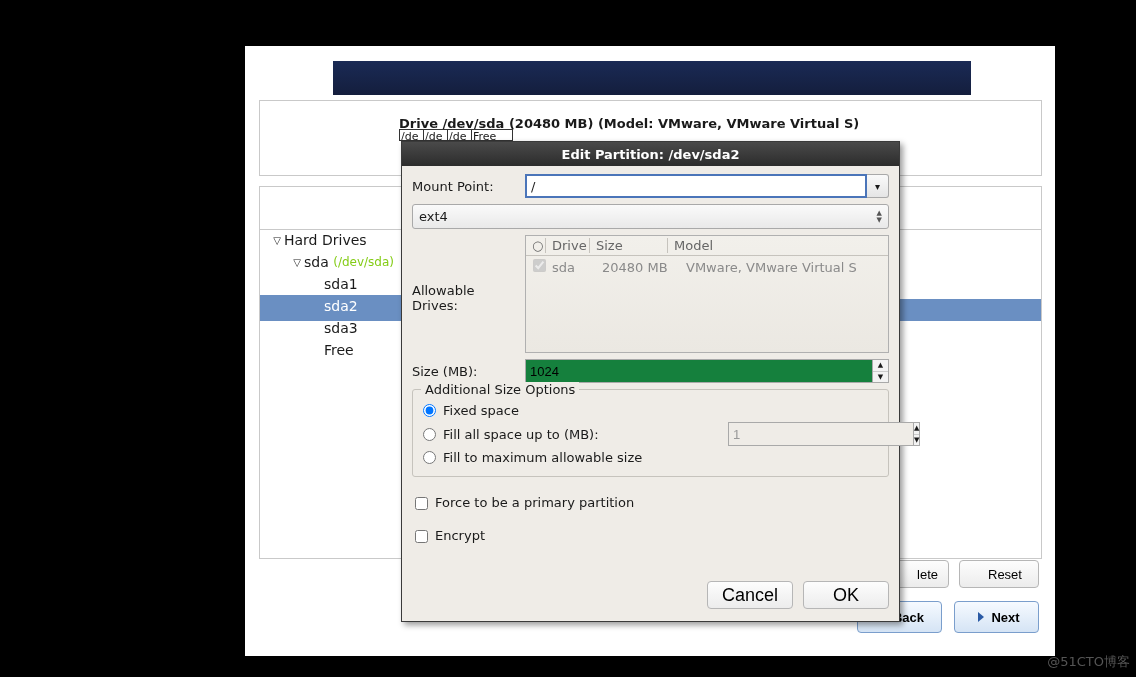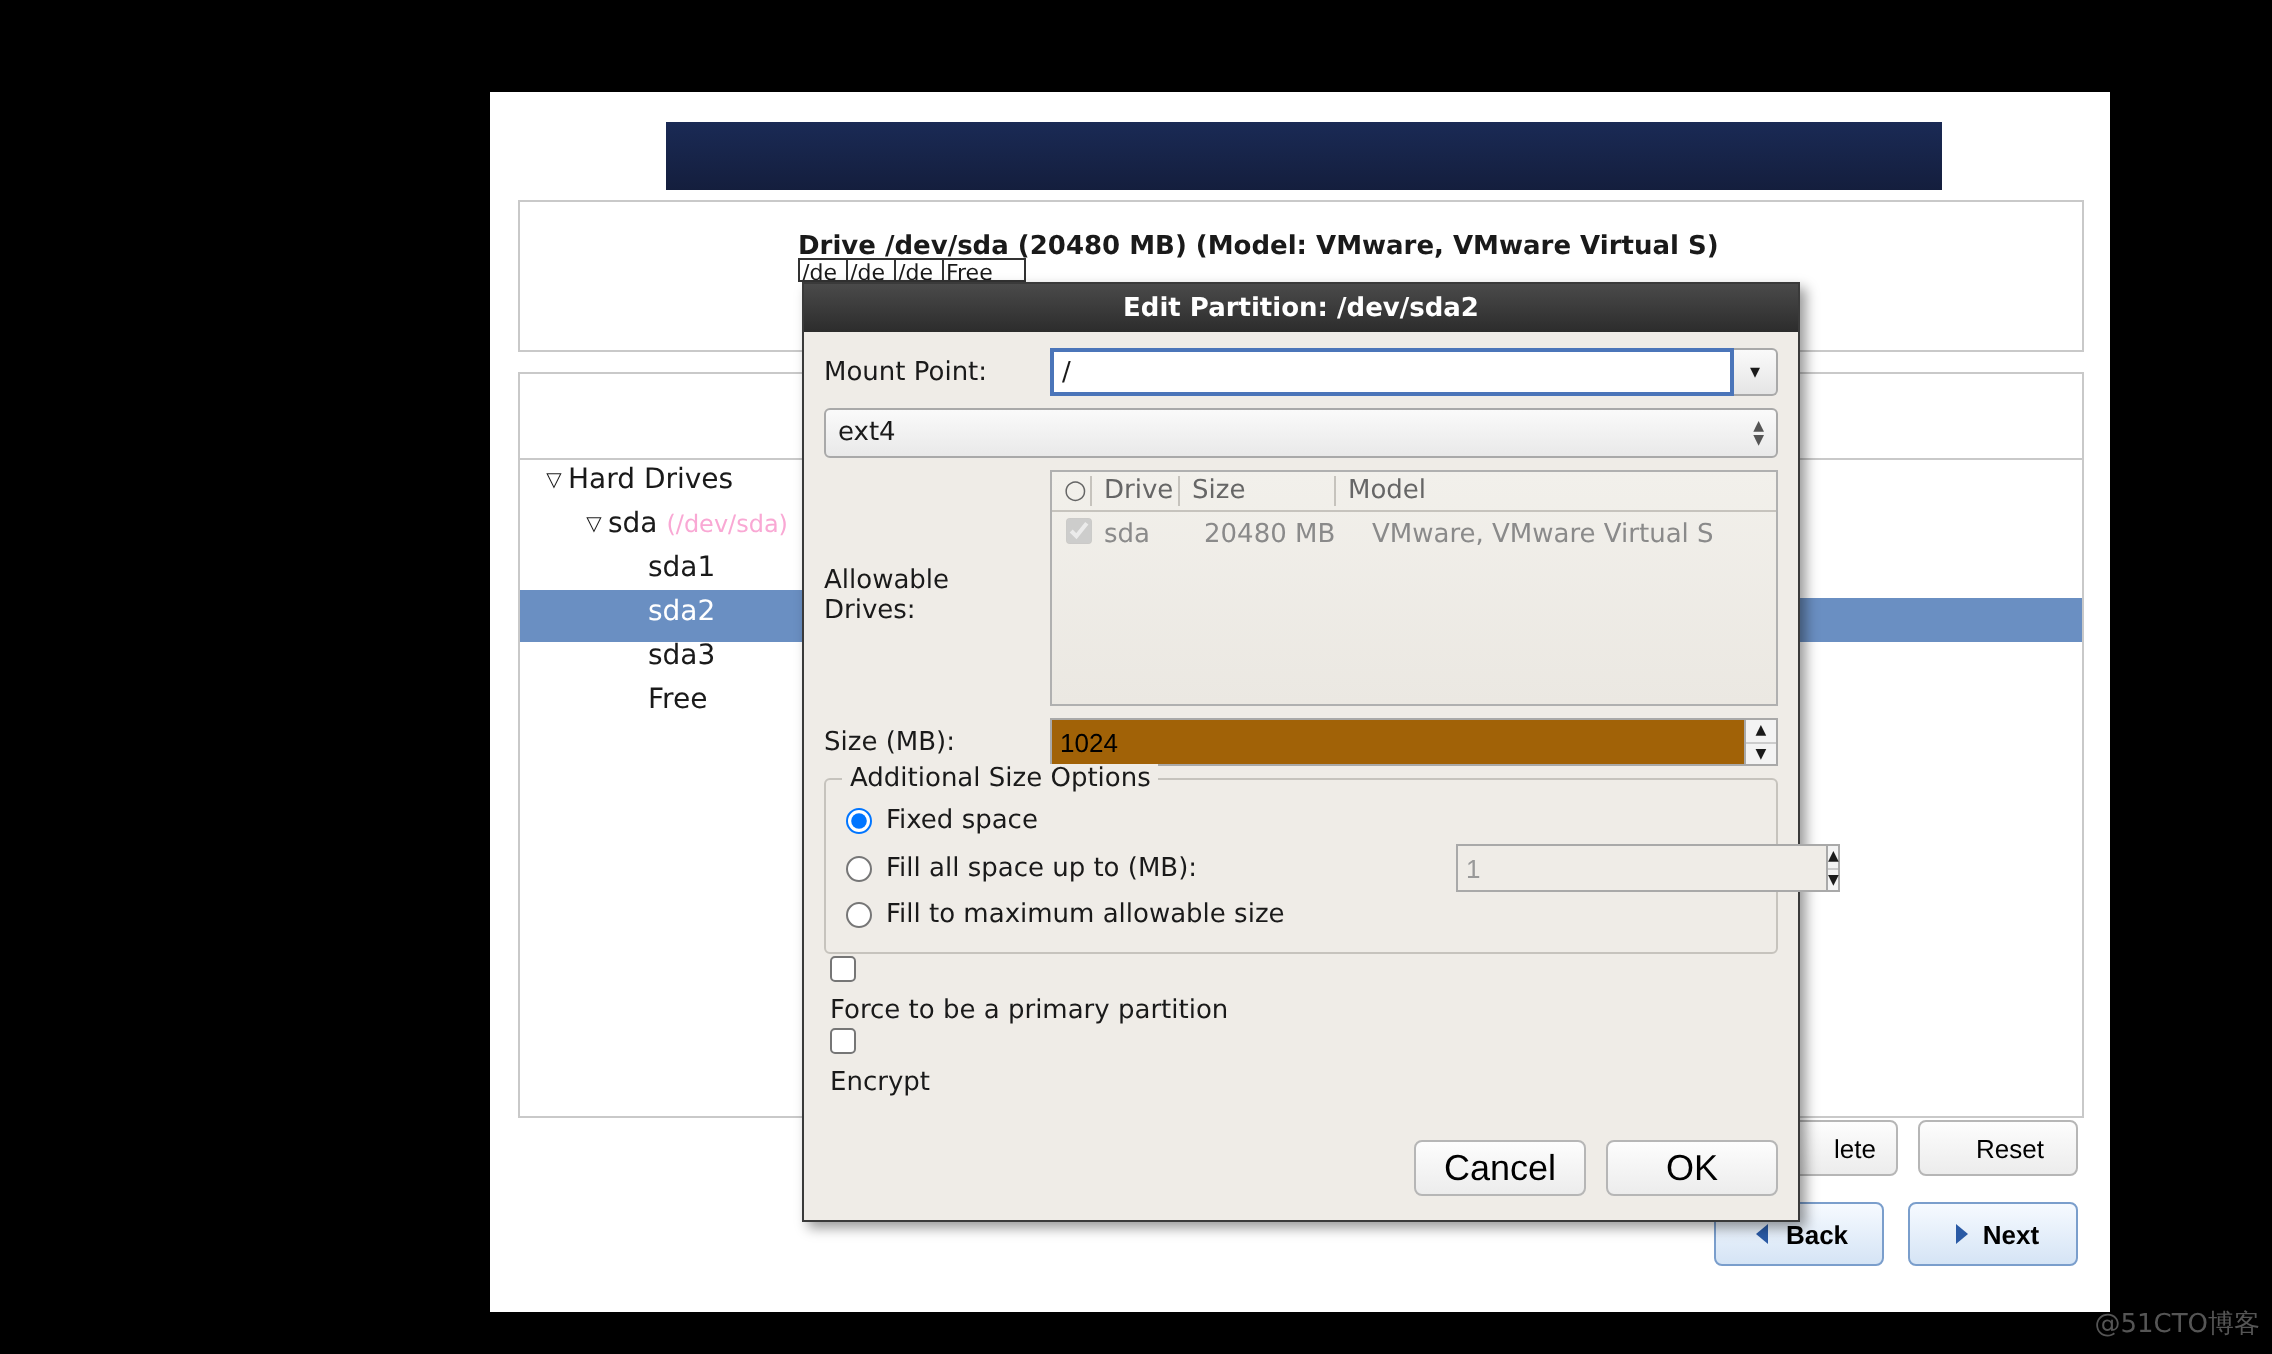--- a/index.html
+++ b/index.html
@@ -30,31 +30,31 @@
   .form-row { display:flex; align-items:center; margin-bottom:6px; }
   .form-lbl { width:113px; text-align:left; font-size:13px; padding-right:4px;}
   .text-input { flex:1; height:24px; border:2px solid #4b75b9; background:#fff; padding:0 4px; font-size:13px; display:flex; align-items:center;}
   .combo-btn { width:22px; height:24px; border:1px solid #a9a9a9; border-left:none; border-radius:0 3px 3px 0; background:linear-gradient(#fafafa,#e5e5e5); display:flex; align-items:center; justify-content:center; cursor:pointer;}
   .dropdown { flex:1; height:25px; border:1px solid #a9a9a9; border-radius:3px; background:linear-gradient(#fafafa,#e9e9e9); padding:0 6px; display:flex; align-items:center; justify-content:space-between; font-size:13px; cursor:pointer;}
   .updown { display:flex; flex-direction:column; font-size:7px; line-height:7px; color:#555;}
   .allowable-box { flex:1; height:118px; border:1px solid #b0b0b0; background:linear-gradient(#f2f0eb,#ebe8e2);}
   .allow-head { display:flex; height:20px; border-bottom:1px solid #c6c3bd; align-items:center; color:#666; font-size:13px;}
   .allow-head div { padding:0 6px; border-right:1px solid #c6c3bd; }
   .allow-row { display:flex; align-items:center; color:#8a8a8a; font-size:13px; padding:3px 0;}
-  .spin-input { flex:1; height:24px; border:1px solid #a9a9a9; background:#a16207; padding:0 4px; font-size:13px; }
+  .spin-input { flex:1; height:24px; border:1px solid #a9a9a9; background:#15803d; padding:0 4px; font-size:13px; }
   .spin-btns { width:16px; height:24px; border:1px solid #a9a9a9; border-left:none; display:flex; flex-direction:column; background:#f3f3f3;}
   .spin-btns div { flex:1; display:flex; align-items:center; justify-content:center; font-size:7px; cursor:pointer;}
   .spin-btns div:first-child { border-bottom:1px solid #ccc;}
   .fieldset { border:1px solid #c6c3bd; border-radius:3px; padding:9px 10px 7px 10px; margin-top:2px; position:relative;}
   .legend { position:absolute; top:-8px; left:8px; background:#efece7; padding:0 4px; font-size:13px;}
   .radio-row { display:flex; align-items:center; margin:4px 0; font-size:13px; gap:7px;}
   .radio-row label { cursor:pointer; }
   .disabled-spin { display:flex; width:150px; }
   .disabled-spin .spin-input { background:#efece7; color:#999; }
-  .check-row { display:flex; align-items:flex-start; margin:1px 0; font-size:13px; gap:7px; padding-left:3px;flex-direction:column;}
+  .check-row { display:flex; align-items:flex-end; margin:18px 0; font-size:13px; gap:7px; padding-left:3px;}
   .modal-footer { display:flex; justify-content:flex-end; gap:10px; padding:10px 10px 12px 10px;}
   .modal-btn { height:28px; width:86px; border:1px solid #b6b6b6; border-radius:4px; background:linear-gradient(#fdfdfd,#ececec); font-size:18px; cursor:pointer;}
   .watermark { position:absolute; right:6px; bottom:6px; color:#555; font-size:13px;margin-top:44px; }
   input[type=checkbox], input[type=radio] { cursor:pointer; }
 </style>
 </head>
 <body>
 
 <div class="installer-window"></div>
 <div class="top-banner"></div>
@@ -74,21 +74,21 @@
     </div>
 </div>
 
 <div class="full-sel-row"></div>
 
 <div style="position:absolute; left:260px; top:229px; width:250px;">
   <div class="tree-row tree-lbl">
       <span class="tri">▽</span>
       <span>Hard Drives</span>
     </div>
-  <div class="tree-row tree-lbl" style="padding-left:30px"><span class="tri">▽</span><span>sda</span>&nbsp;<span style="color:#f9a8d4;font-size:12px">(/dev/sda)</span></div>
+  <div class="tree-row tree-lbl" style="padding-left:30px"><span class="tri">▽</span><span>sda</span>&nbsp;<span style="color:#84cc16;font-size:12px">(/dev/sda)</span></div>
   <div class="tree-row tree-lbl" style="padding-left:64px">
       <span>sda1</span>
     </div>
   <div class="tree-row selected tree-lbl" style="padding-left:64px">
       <span>sda2</span>
     </div>
   <div class="tree-row tree-lbl" style="padding-left:64px">
       <span>sda3</span>
     </div>
   <div class="tree-row tree-lbl" style="padding-left:64px">

